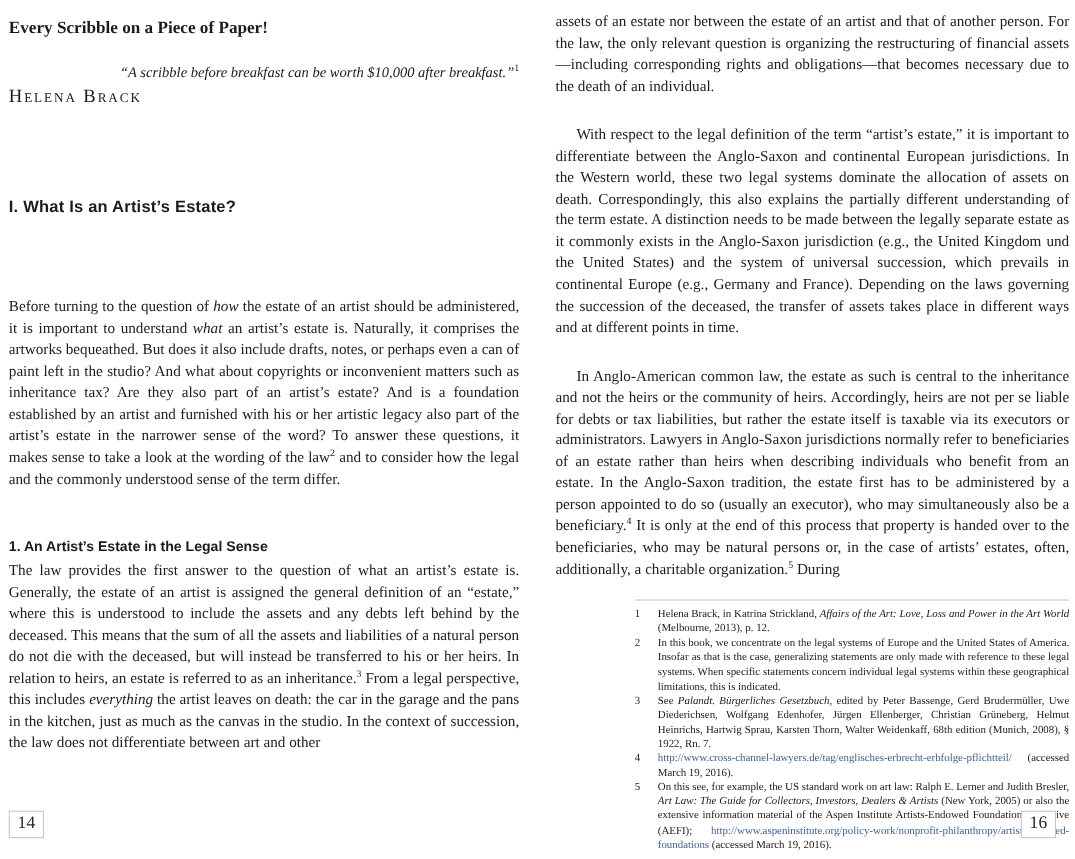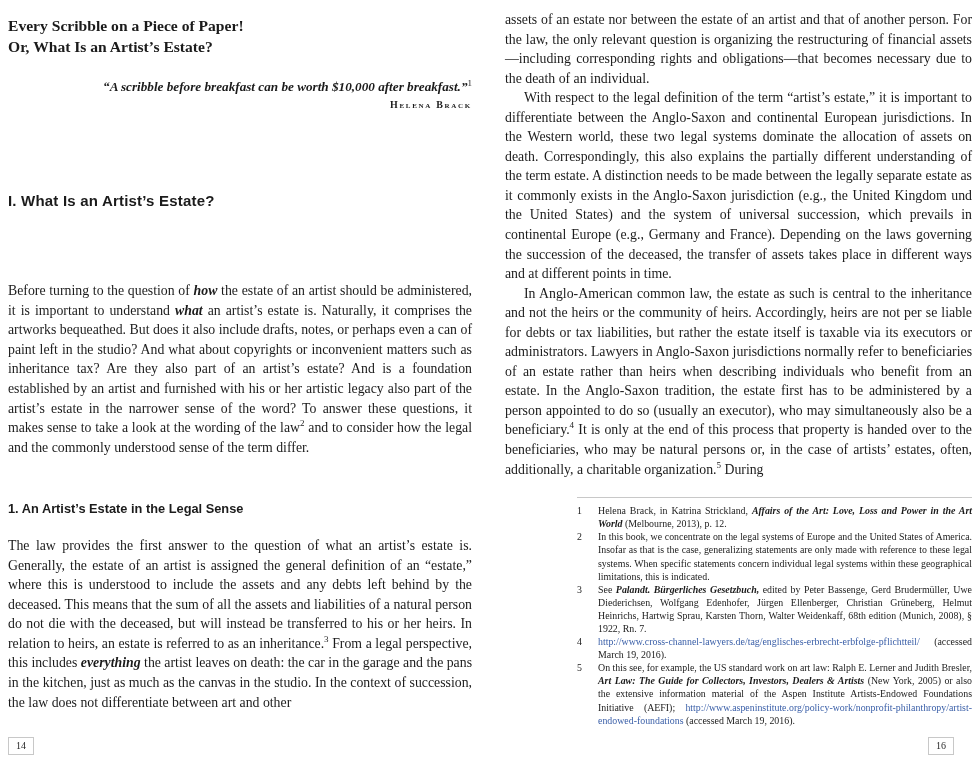--- a/index.html
+++ b/index.html
@@ -13,68 +13,68 @@
   .page-left  { left:8px;  width:464px; }
   .page-right { left:505px; width:467px; }
 
   .chapter-title {
     margin-top:15px; font-size:15.6px; font-weight:bold; line-height:1.35;
   }
   .epigraph {
     margin-top:20px; text-align:right; font-size:13.2px; line-height:1.45;
   }
   .attribution {
-    margin-top:3px; text-align:right; font-size:10px;
-    font-variant:small-caps; letter-spacing:1.7px; font-weight:700;
+    margin-top:3px; text-align:left; font-size:17px;
+    font-variant:small-caps; letter-spacing:1.7px; font-weight:400;
   }
   .section-heading {
     margin-top:82px; font-family:"Liberation Sans", sans-serif;
     font-size:15px; font-weight:bold; letter-spacing:0.2px;
   }
   .para {
     font-size:13.8px; line-height:19.55px; text-align:justify;
     text-justify:inter-word;
+    margin-top:24px;
   }
   .p1 { margin-top:72px; }
   .subheading {
     margin-top:44px; font-family:"Liberation Sans", sans-serif;
     font-size:12.8px; font-weight:bold;
   }
-  .p2 { margin-top:20px; }
+  .p2 { margin-top:5px; }
   .page-right .para:first-child { margin-top:10px; }
   .indent { text-indent:19px; }
 
-  .it  { font-style:italic;font-weight:bold; }
+  .it  { font-style:italic; }
   .lnk { color:#3a5fa8; }
   sup  { font-size:9px; line-height:0; vertical-align:super; }
 
   .footnote-block { margin-top:18px; margin-left:72px; }
   .footnote-rule {
     border:none; border-top:1px solid #9a9a9a; opacity:0.55;
     margin:0 0 6px 0;
   }
   .footnote { display:flex; font-size:9.9px; line-height:13.1px; }
   .fn-num  { flex:0 0 21px; width:21px; }
   .fn-text { flex:1; text-align:justify; }
 
   .page-num {
     position:absolute; top:737px; display:inline-block;
-    font-size:10px; padding:2px 7px 3px 7px;
+    font-size:16px; padding:2px 7px 3px 7px;
     border:1px solid #c8c8c8; color:#2a2a2a; background:#fff;
   }
   .page-num-left  { left:8px; }
   .page-num-right { left:928px; }
 </style>
 </head>
 <body>
 
 <div class="page page-left">
   <div class="chapter-title">
     <div>Every Scribble on a Piece of Paper!</div>
-    <div>Or, What Is an Artist’s Estate?</div>
   </div>
 
   <div class="epigraph"><span class="it">“A scribble before breakfast can be worth $10,000 after breakfast.”</span><sup>1</sup></div>
   <div class="attribution">Helena Brack</div>
 
   <div class="section-heading">I. What Is an Artist’s Estate?</div>
 
   <div class="para p1"><span>Before turning to the question of </span><span class="it">how</span><span> the estate of an artist should be administered, it is important to understand </span><span class="it">what</span><span> an artist’s estate is. Naturally, it comprises the artworks bequeathed. But does it also include drafts, notes, or perhaps even a can of paint left in the studio? And what about copyrights or inconvenient matters such as inheritance tax? Are they also part of an artist’s estate? And is a foundation established by an artist and furnished with his or her artistic legacy also part of the artist’s estate in the narrower sense of the word? To answer these questions, it makes sense to take a look at the wording of the law</span><sup>2</sup><span> and to consider how the legal and the commonly understood sense of the term differ.</span></div>
 
   <div class="subheading">1. An Artist’s Estate in the Legal Sense</div>

